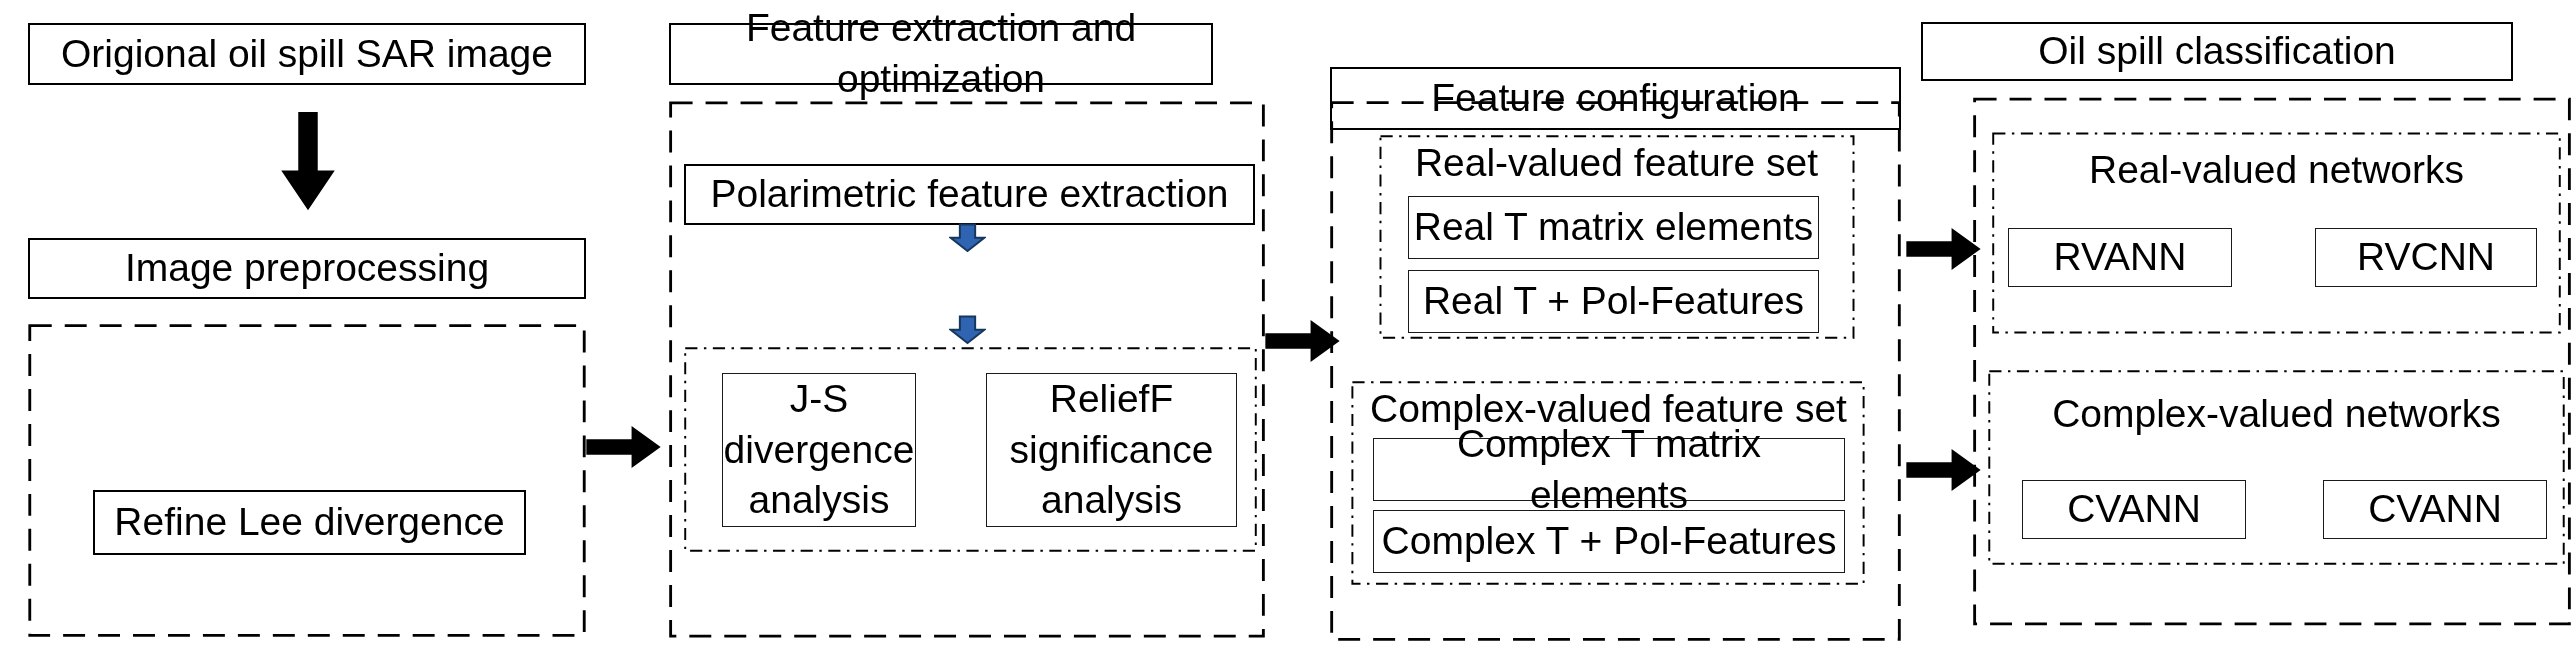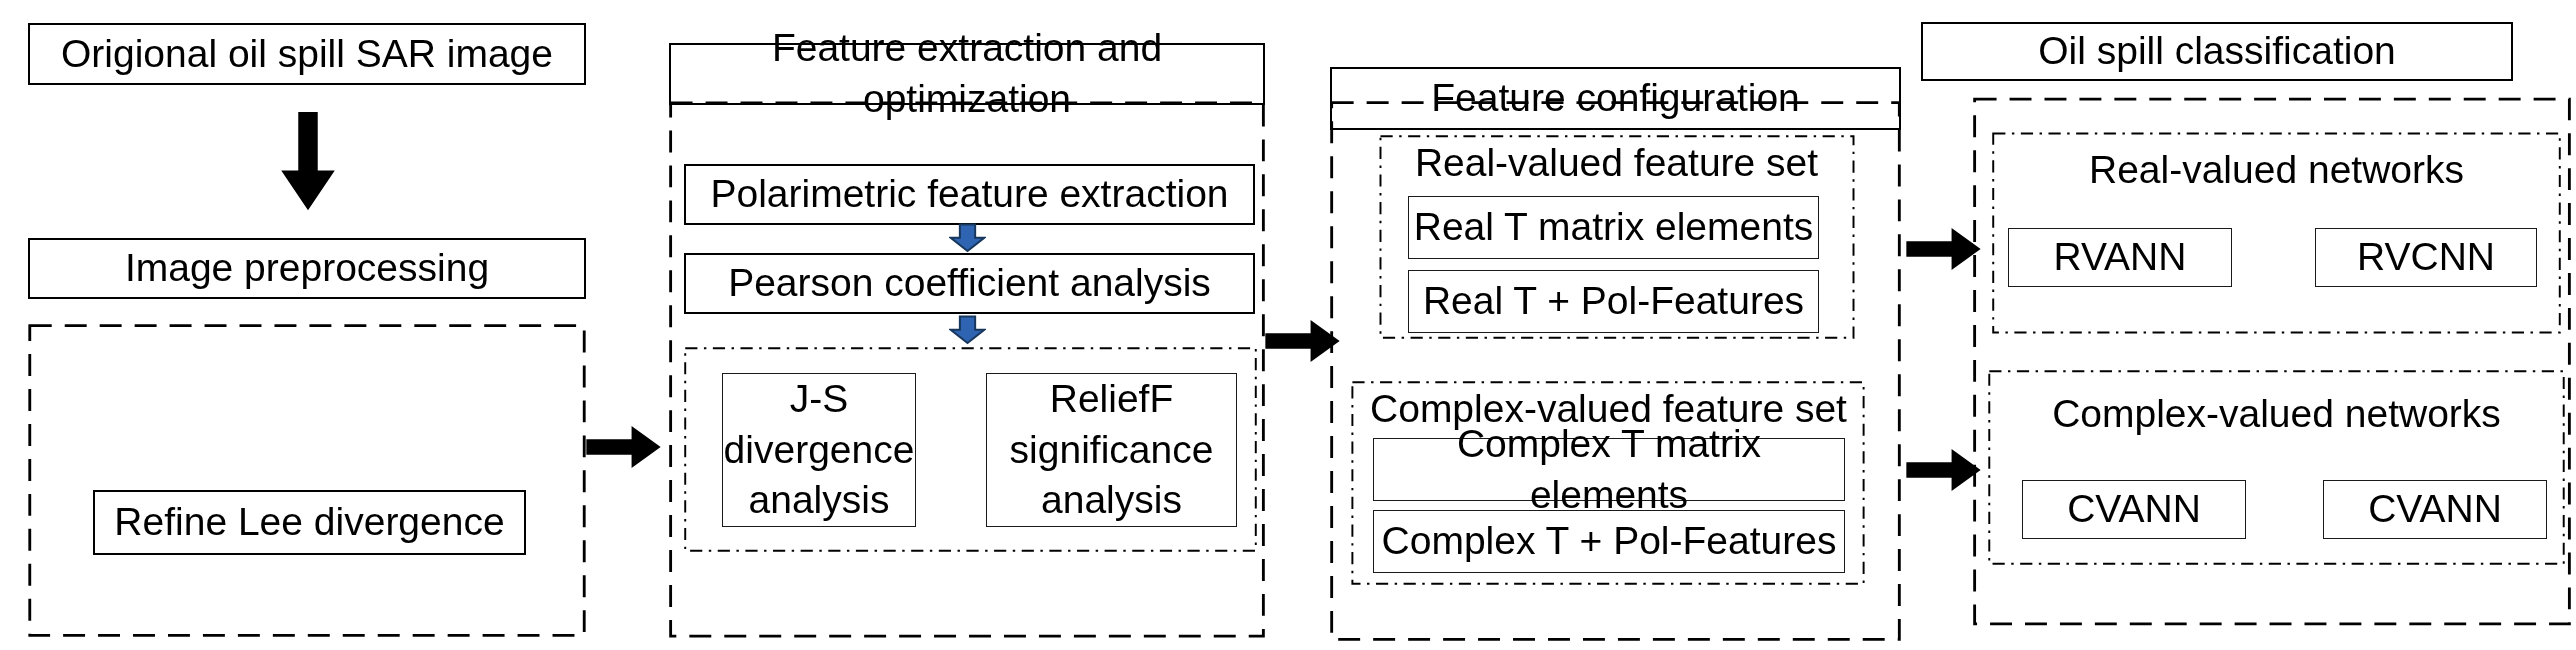--- a/index.html
+++ b/index.html
@@ -51,35 +51,34 @@
     </svg>
   </div>
 
 
   <div class="abs txt solid-box" style="left:93px; top:490px; width:433px; height:65px;">Refine Lee divergence</div>
 
   <svg class="abs" style="left:586px; top:426px;" width="75" height="42" viewBox="0 0 92 52">
     <polygon class="blk" points="0,16.5 56,16.5 56,0 92,26 56,52 56,35.5 0,35.5"></polygon>
   </svg>
 
-  <div class="abs txt solid-box" style="left:669px; top:23px; width:596px; height:62px;margin-top:20px;">Feature extraction and optimization</div>
+  <div class="abs txt solid-box" style="left:669px; top:23px; width:544px; height:62px;">Feature extraction and optimization</div>
 
   <div class="abs group" style="left:669px; top:101px; width:596px; height:537px;">
     <svg class="bsvg" width="596" height="537" viewBox="0 0 733 660">
       <rect class="dash-lg" x="2" y="2" width="729" height="656"></rect>
     </svg>
   </div>
 
   <div class="abs txt solid-box" style="left:684px; top:164px; width:571px; height:61px;">Polarimetric feature extraction</div>
 
   <svg class="abs" style="left:949px; top:223px;" width="37" height="31" viewBox="0 0 46 38">
     <polygon class="blue-poly" points="13.5,1.5 32.5,1.5 32.5,18 44,18 23,34.5 2,18 13.5,18" fill="#2e64b1"></polygon>
   </svg>
 
-  <div class="abs txt solid-box" style="left:684px; top:253px; width:571px; height:61px;">Pearson coefficient analysis</div>
 
   <svg class="abs" style="left:949px; top:315px;" width="37" height="31" viewBox="0 0 46 38">
     <polygon class="blue-poly" points="13.5,1.5 32.5,1.5 32.5,18 44,18 23,34.5 2,18 13.5,18" fill="#2e64b1"></polygon>
   </svg>
 
   <div class="abs group" style="left:684px; top:347px; width:573px; height:205px;">
     <svg class="bsvg" width="573" height="205" viewBox="0 0 705 252">
       <rect class="dash-dot" x="1.5" y="1.5" width="702" height="249"></rect>
     </svg>
   </div>

